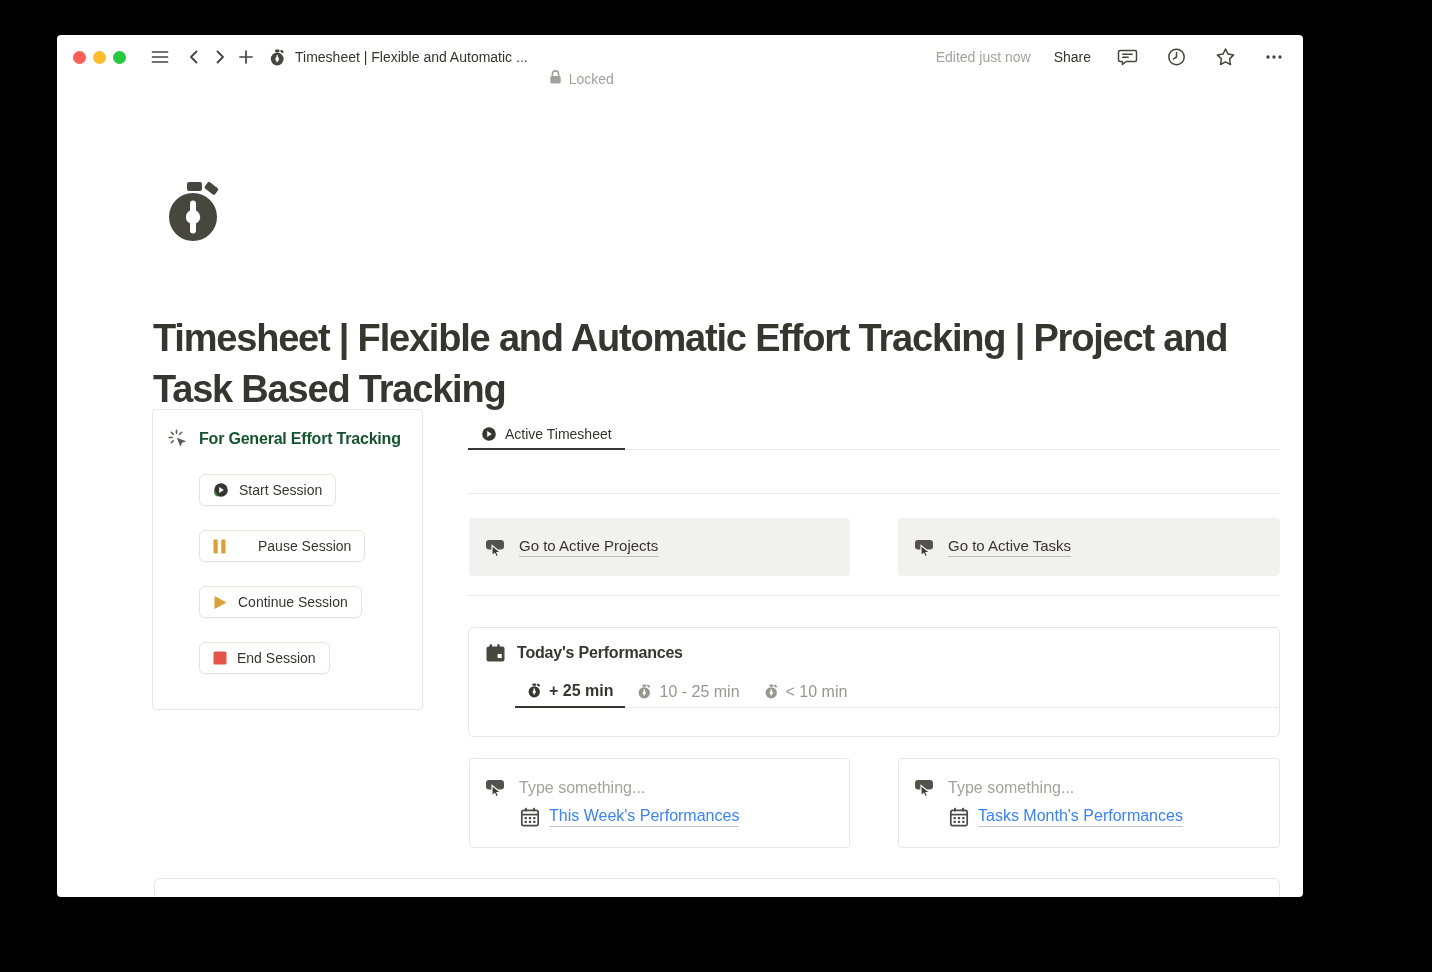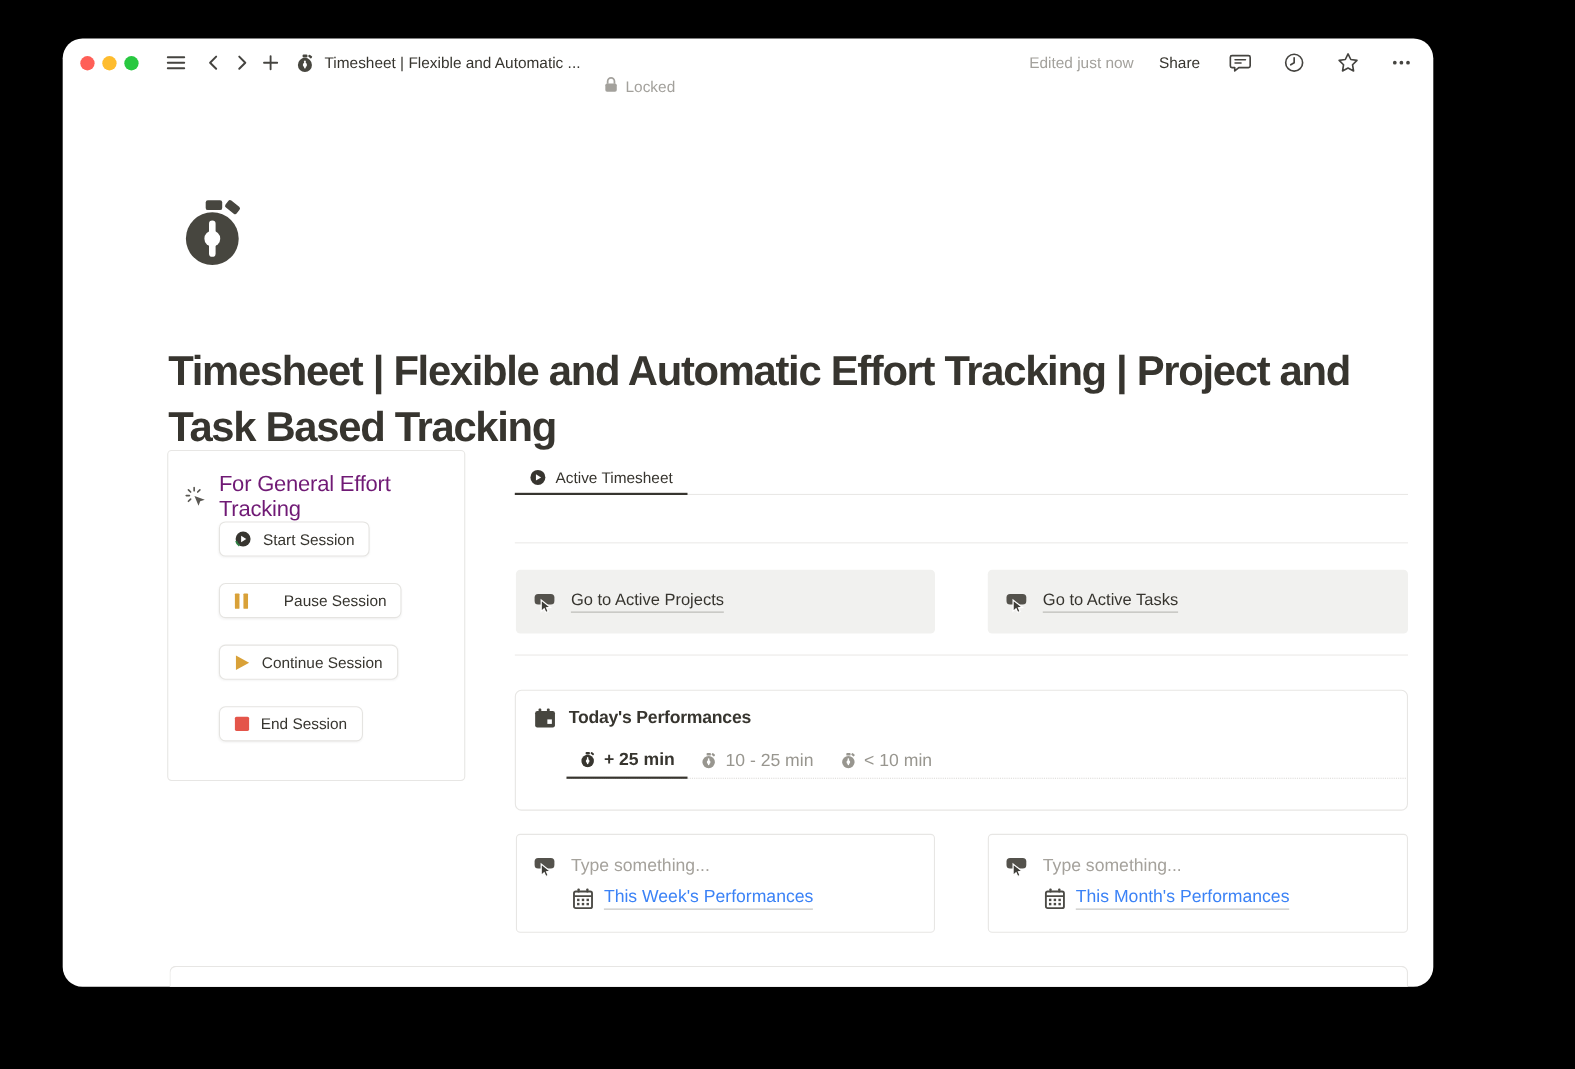--- a/index.html
+++ b/index.html
@@ -1,19 +1,19 @@
 <!DOCTYPE html>
 <html><head>
 <meta charset="utf-8">
 <style>
   html,body{margin:0;padding:0;}
   body{width:1432px;height:972px;background:#000;position:relative;overflow:hidden;
        font-family:"Liberation Sans", sans-serif;-webkit-font-smoothing:antialiased;}
   .window{position:absolute;left:57px;top:35px;width:1246px;height:862px;background:#fff;
-          border-radius:18px;overflow:hidden;}
+          border-radius:4px;overflow:hidden;}
   
   .titlebar{position:absolute;top:0;left:0;right:0;height:44px;display:flex;align-items:center;
             padding:0 16px;box-sizing:border-box;}
   .tb-left{display:flex;align-items:center;}
   .dot{width:13px;height:13px;border-radius:50%;margin-right:7px;border:none;padding:0;cursor:pointer;}
   .dot.close{background:#ff5f57;}
   .dot.min{background:#febc2e;}
   .dot.zoomb{background:#28c840;}
   .tb-icon{width:26px;height:26px;display:flex;align-items:center;justify-content:center;
            color:#454440;background:none;border:none;padding:0;}
@@ -28,21 +28,21 @@
   
   .page-icon{position:absolute;left:106px;top:144px;width:64px;height:64px;color:#47463f;
              background:none;border:none;padding:0;}
   .page-title{position:absolute;left:96px;top:253px;width:1140px;font-size:38px;line-height:51px;
               font-weight:700;letter-spacing:-1.2px;color:#37352f;}
   
   .general-card{position:absolute;left:95px;top:374px;width:271px;height:301px;
                 border:1px solid #e7e6e4;border-radius:4px;background:#fff;box-sizing:border-box;}
   .gc-header{position:absolute;left:15px;top:19px;display:flex;align-items:center;gap:10px;}
   .gc-header .gc-ic{color:#5a5853;display:flex;}
-  .gc-title{font-size:20px;font-weight:400;color:#701a75;letter-spacing:-0.2px;}
+  .gc-title{font-size:16px;font-weight:700;color:#14532d;letter-spacing:-0.2px;}
   .session-btn{position:absolute;left:46px;display:inline-flex;align-items:center;gap:10px;height:32px;
                padding:0 13px;border:1px solid #e5e4e1;border-radius:6px;background:#fff;
                font-size:14px;color:#37352f;box-shadow:0 1px 2px rgba(15,15,15,0.04);
                white-space:nowrap;cursor:pointer;font-family:inherit;}
   .session-btn .b-ic{display:flex;align-items:center;}
   .c-dark{color:#37352f;} .c-gold{color:#d9a138;} .c-red{color:#e4554a;}
   
   .tabrow-line{position:absolute;left:411px;top:414px;width:812px;height:1px;background:#e9e8e6;}
   .active-tab{position:absolute;left:411px;top:385px;height:30px;display:inline-flex;align-items:center;
               gap:8px;padding:0 13px;box-sizing:border-box;border-bottom:2px solid #37352f;
@@ -374,21 +374,21 @@
             <rect x="1.8" y="3.4" width="16.4" height="15.2" rx="1.6" fill="none" stroke="currentColor" stroke-width="1.7"></rect>
             <path d="M2 7.6h16" stroke="currentColor" stroke-width="1.7"></path>
             <rect x="4.6" y="10" width="2.2" height="2.2"></rect>
             <rect x="8.9" y="10" width="2.2" height="2.2"></rect>
             <rect x="13.2" y="10" width="2.2" height="2.2"></rect>
             <rect x="4.6" y="13.8" width="2.2" height="2.2"></rect>
             <rect x="8.9" y="13.8" width="2.2" height="2.2"></rect>
             <rect x="13.2" y="13.8" width="2.2" height="2.2"></rect>
           </svg>
       </span>
-      <span class="pc-link">This Month's Performances</span>
+      <span class="pc-link">Tasks Month's Performances</span>
     </div>
   </div>
 
   <div class="wide-card"></div>
 
   <button class="help-btn">?</button>
 
 </div>
 
 </body></html>

